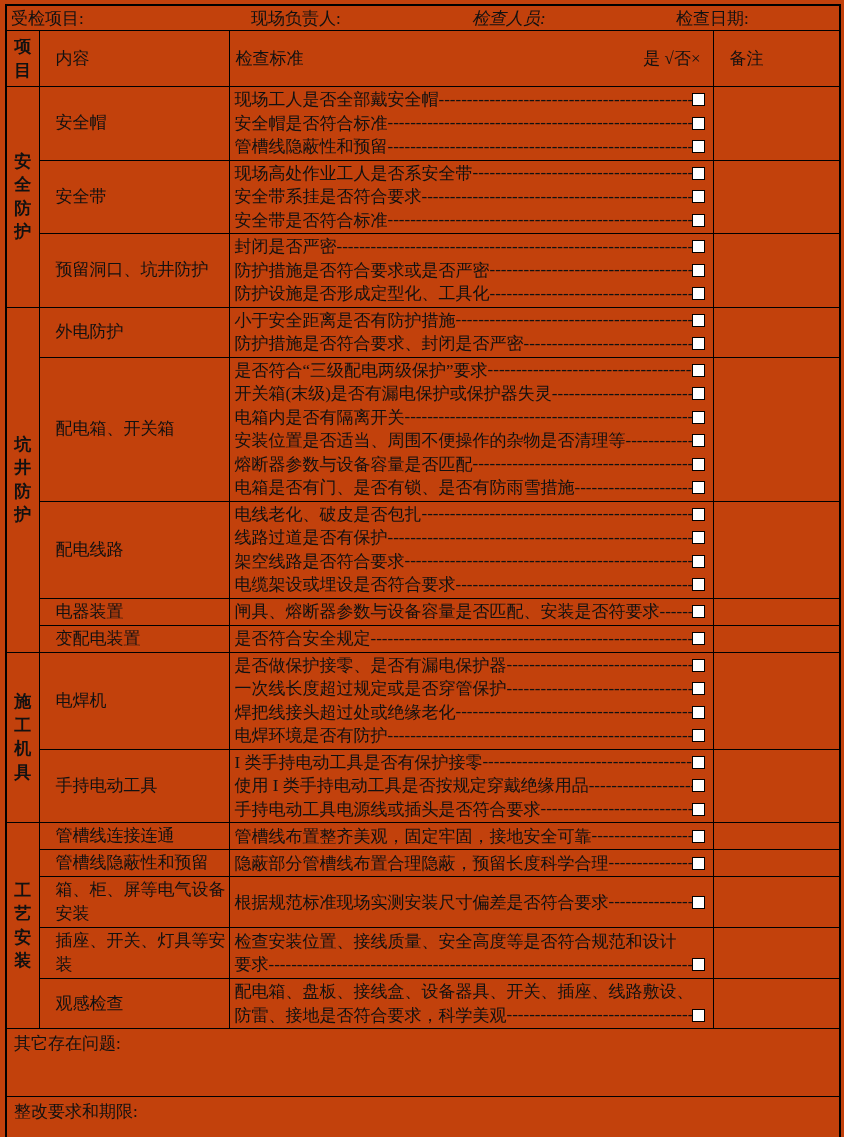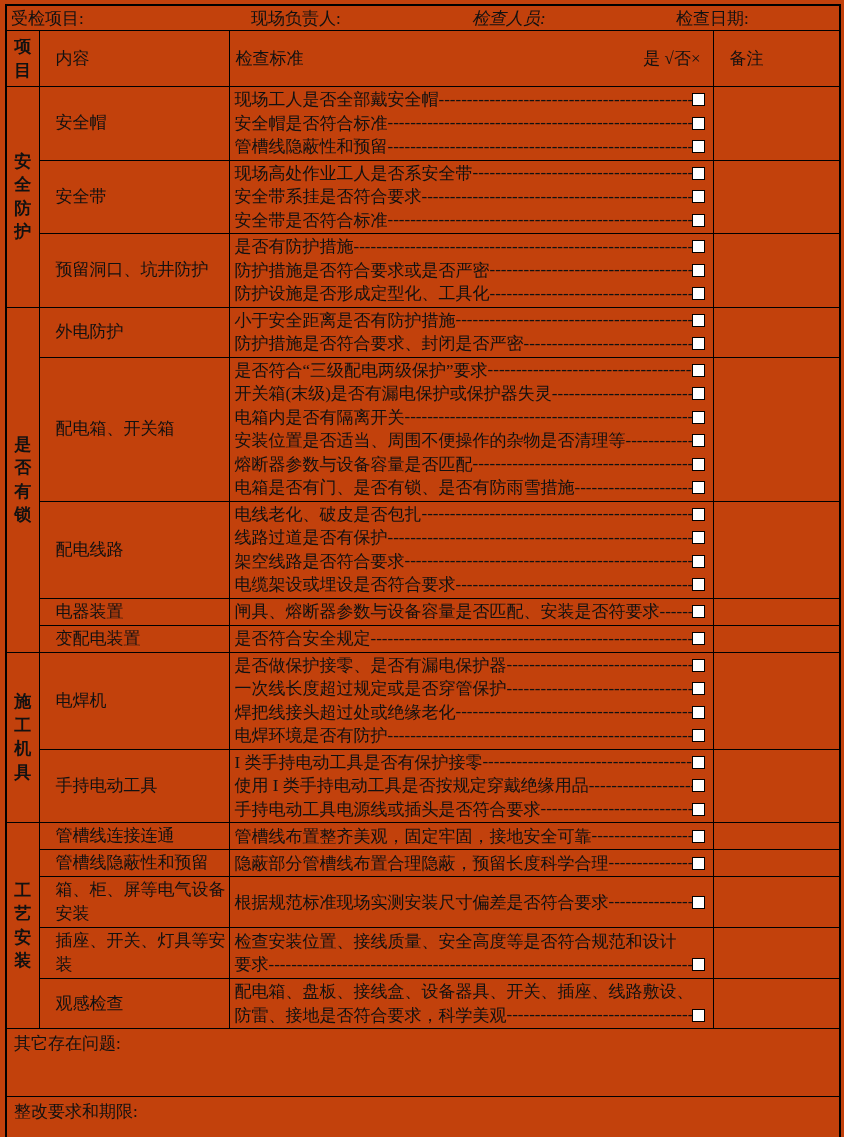--- a/index.html
+++ b/index.html
@@ -116,39 +116,39 @@
               <span class="dash">------------------------------------------------------------------------------------------------------------------------</span>
               <span class="box"></span>
             </div>
           </td>
           <td></td>
         </tr>
         <tr>
           <td class="content-cell">预留洞口、坑井防护</td>
           <td class="std-cell">
             <div class="line">
-              <span class="t">是否有防护措施</span>
+              <span class="t">封闭是否严密</span>
               <span class="dash">------------------------------------------------------------------------------------------------------------------------</span>
               <span class="box"></span>
             </div>
             <div class="line">
               <span class="t">防护措施是否符合要求或是否严密</span>
               <span class="dash">------------------------------------------------------------------------------------------------------------------------</span>
               <span class="box"></span>
             </div>
             <div class="line">
               <span class="t">防护设施是否形成定型化、工具化</span>
               <span class="dash">------------------------------------------------------------------------------------------------------------------------</span>
               <span class="box"></span>
             </div>
           </td>
           <td></td>
         </tr>
         <tr>
-          <td rowspan="5" class="vcell">是否有锁</td>
+          <td rowspan="5" class="vcell">坑井防护</td>
           <td class="content-cell">外电防护</td>
           <td class="std-cell">
             <div class="line">
               <span class="t">小于安全距离是否有防护措施</span>
               <span class="dash">------------------------------------------------------------------------------------------------------------------------</span>
               <span class="box"></span>
             </div>
             <div class="line">
               <span class="t">防护措施是否符合要求、封闭是否严密</span>
               <span class="dash">------------------------------------------------------------------------------------------------------------------------</span>

